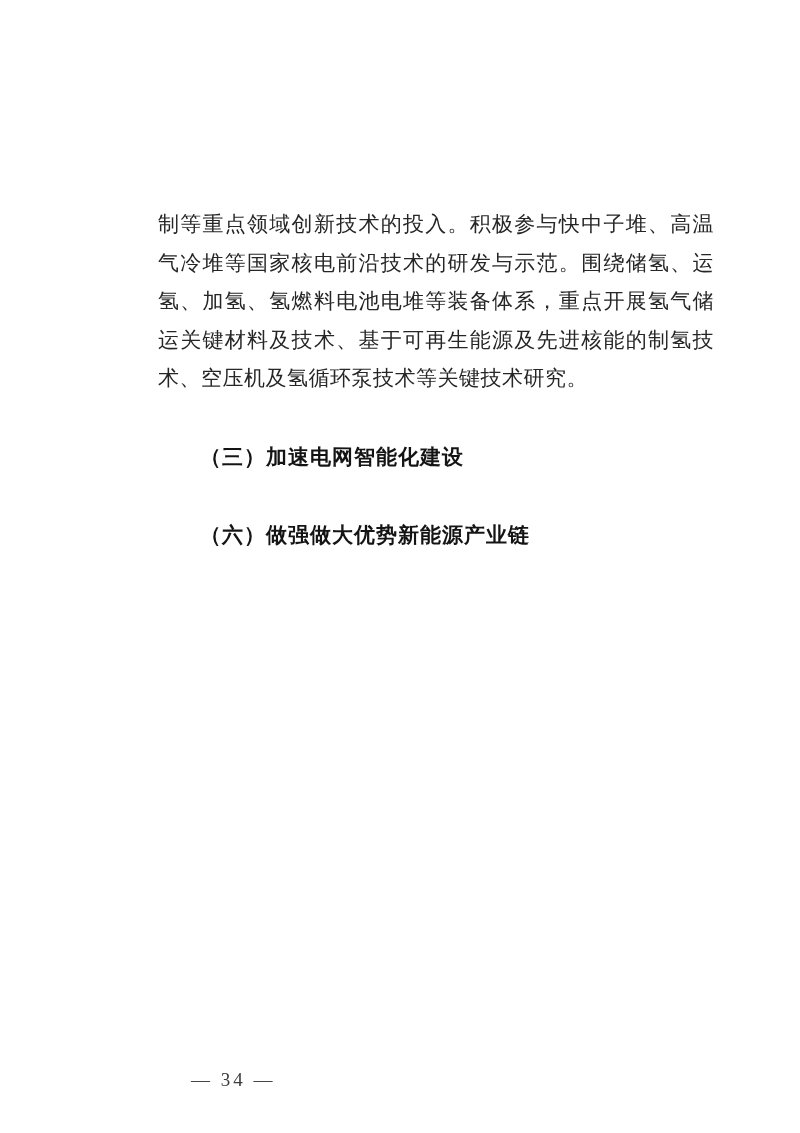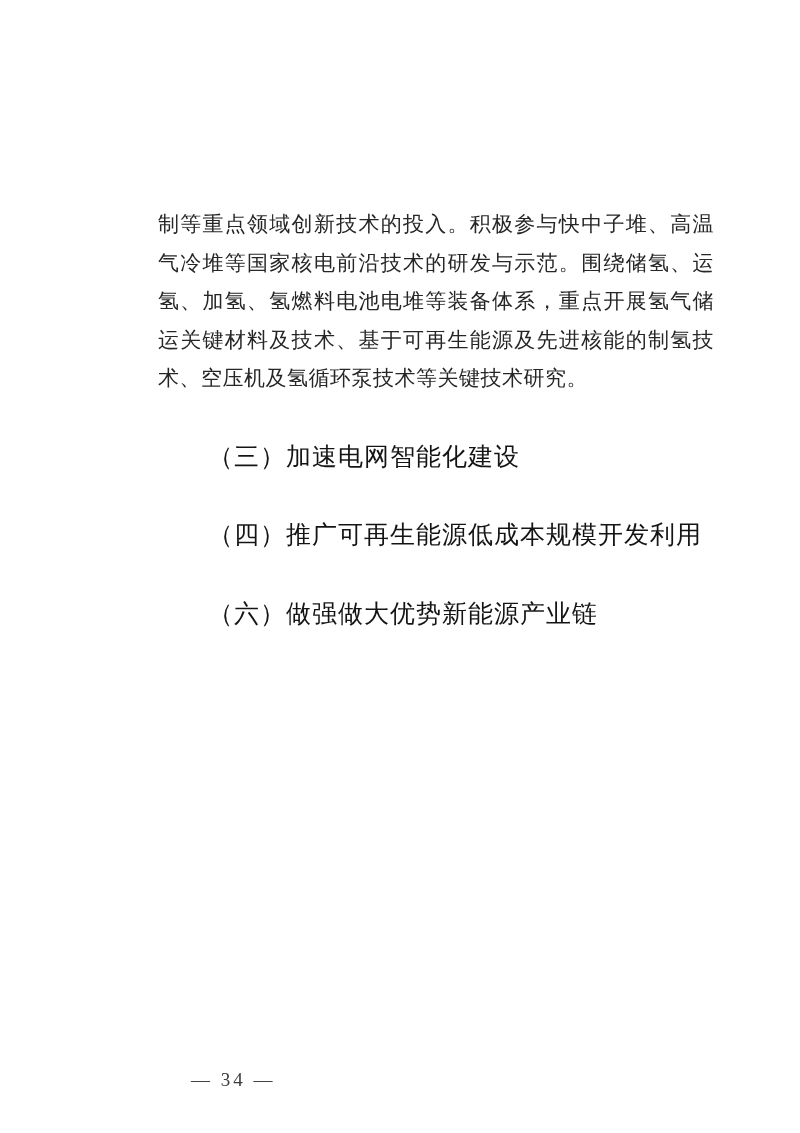--- a/index.html
+++ b/index.html
@@ -27,22 +27,22 @@
     text-align: justify;
     letter-spacing: 0.5px;
   }
   p.body {
     text-indent: 2em;
   }
   p.body.no-indent {
     text-indent: 0;
   }
   h3.heading {
-    font-size: 25px;
-    font-weight: normal;
+    font-size: 21px;
+    font-weight: bold;
     color: #141414;
     text-indent: 2em;
     text-align: left;
     margin-top: 8px;
     margin-bottom: 3px;
     letter-spacing: 1px;
   }
   .footer {
     position: absolute;
     left: 95px;
@@ -53,17 +53,16 @@
     margin-left: 48px;
   }
 </style>
 </head>
 <body>
 
 <div class="page">
   <div class="content">
     <p class="body no-indent">制等重点领域创新技术的投入。积极参与快中子堆、高温气冷堆等国家核电前沿技术的研发与示范。围绕储氢、运氢、加氢、氢燃料电池电堆等装备体系，重点开展氢气储运关键材料及技术、基于可再生能源及先进核能的制氢技术、空压机及氢循环泵技术等关键技术研究。</p>
     <h3 class="heading">（三）加速电网智能化建设</h3>
-    <h3 class="heading">（四）推广可再生能源低成本规模开发利用</h3>
     <h3 class="heading">（六）做强做大优势新能源产业链</h3>
   </div>
   <div class="footer">— 34 —</div>
 </div>
 
 </body></html>

